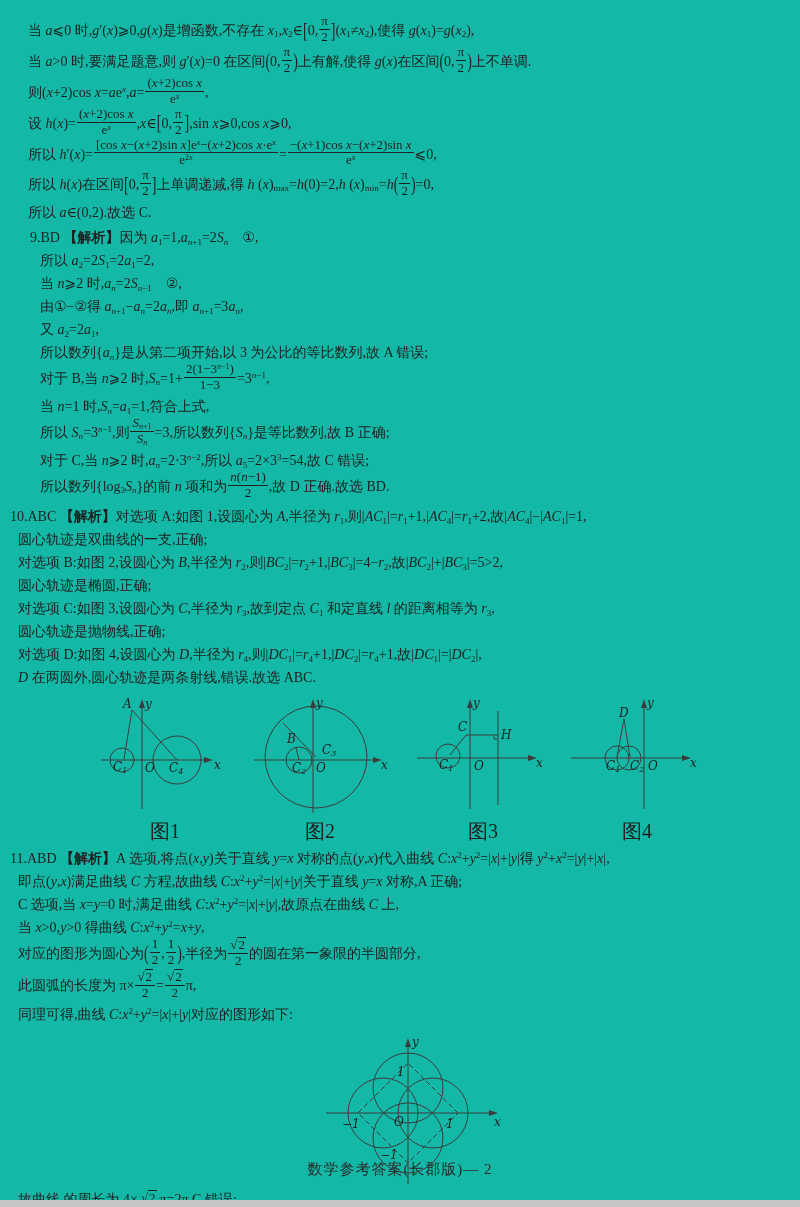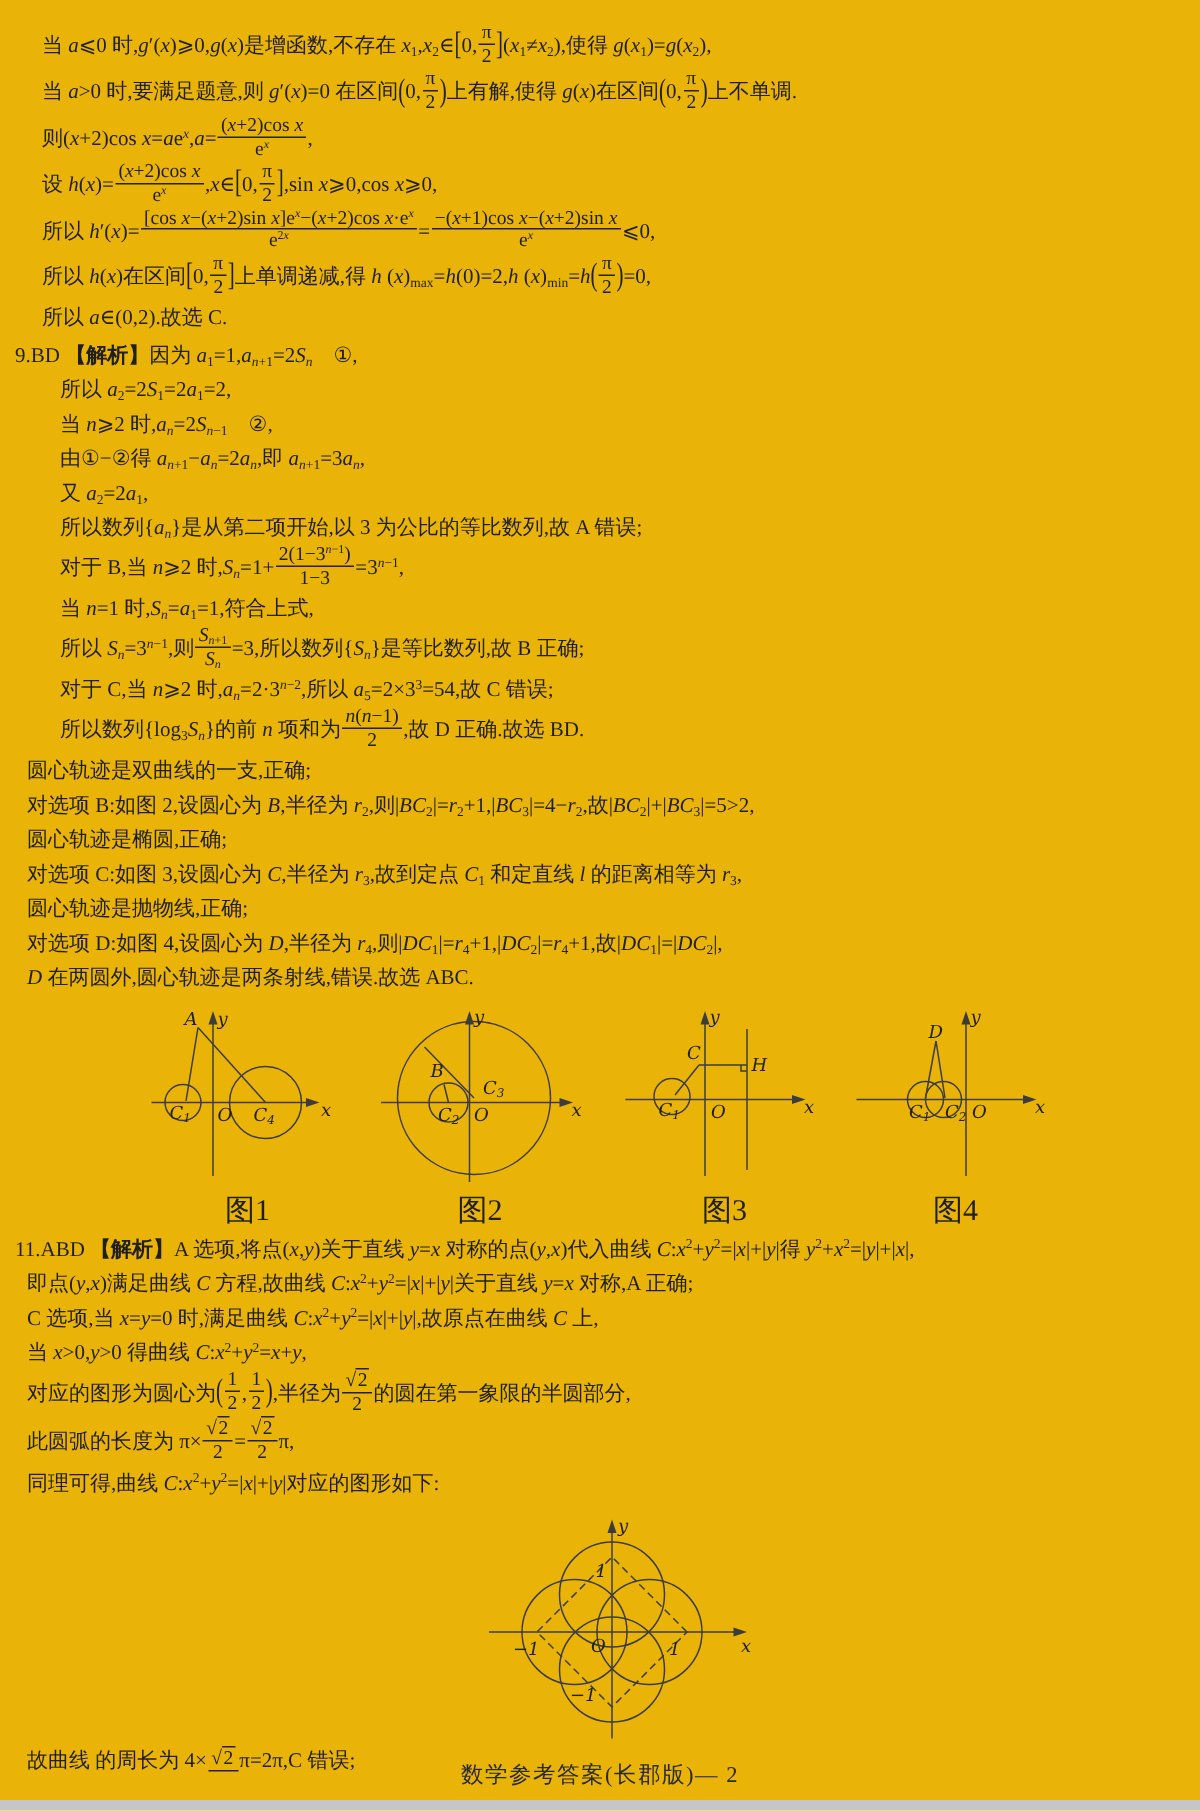--- a/index.html
+++ b/index.html
@@ -1,22 +1,22 @@
 <!DOCTYPE html>
 <html><head>
 <meta charset="utf-8">
 <style>
   html,body{margin:0;padding:0;background:#ffffff;}
-  .page{position:relative;width:800px;height:1207px;background:#eab308;overflow:hidden;
+  .page{position:relative;width:800px;height:1207px;background:#14b8a6;overflow:hidden;
         box-sizing:border-box;padding:16px 6px 0 10px;
         font-family:"Liberation Serif","DejaVu Serif","DejaVu Sans",serif;color:#1f1f1f;}
   #content{width:100%;}
   .line{font-size:14px;line-height:23px;white-space:nowrap;color:#1f1f1f;}
   .c8{margin-left:18px;}
-  .q9{margin-left:0;margin-top:2px;}
+  .q9{margin-left:20px;margin-top:2px;}
   .c9{margin-left:30px;}
   .q10,.q11{margin-left:0;margin-top:2px;}
   .c10,.c11{margin-left:8px;}
   i{font-style:italic;}
   b{font-weight:bold;}
   sub,sup{font-size:9px;line-height:0;}
   sub{vertical-align:-0.3em;}
   sup{vertical-align:0.55em;}
   
   .f{display:inline-block;vertical-align:middle;position:relative;top:-2px;
@@ -35,21 +35,21 @@
   .figs>.fig:nth-child(2){margin-left:15px;}
   .figs>.fig:nth-child(3){margin-left:23px;}
   .figs>.fig:nth-child(4){margin-left:14px;}
   .cap{font-size:20px;margin-top:1px;color:#1f1f1f;}
   #flowerrow{margin:2px 0 0 308px;}
   svg{display:block;}
   .st{stroke:#3c3c3c;stroke-width:1;fill:none;}
   .ar{fill:#3c3c3c;stroke:none;}
   .fl{font:italic 12px "DejaVu Serif","Liberation Serif",serif;fill:#1f1f1f;}
   .sb{font-size:8px;}
-  .footer{position:absolute;left:0;right:0;bottom:14px;text-align:center;
+  .footer{position:absolute;left:0;right:0;bottom:28px;text-align:center;
           font-size:15px;letter-spacing:1px;color:#2a2a2a;}
   .scanbar{position:absolute;left:0;right:0;bottom:0;height:7px;background:#c6c6c6;}
 </style>
 </head>
 <body>
 
 <div class="page">
   <div id="content">
       <div class="line c8">当 <i>a</i>⩽0 时,<i>g</i>′(<i>x</i>)⩾0,<i>g</i>(<i>x</i>)是增函数,不存在 <i>x</i><sub>1</sub>,<i>x</i><sub>2</sub>∈<span class="g">[</span>0,<span class="f"><span class="n">π</span><span class="d">2</span></span><span class="g">]</span>(<i>x</i><sub>1</sub>≠<i>x</i><sub>2</sub>),使得 <i>g</i>(<i>x</i><sub>1</sub>)=<i>g</i>(<i>x</i><sub>2</sub>),</div>
       <div class="line c8">当 <i>a</i>&gt;0 时,要满足题意,则 <i>g</i>′(<i>x</i>)=0 在区间<span class="g">(</span>0,<span class="f"><span class="n">π</span><span class="d">2</span></span><span class="g">)</span>上有解,使得 <i>g</i>(<i>x</i>)在区间<span class="g">(</span>0,<span class="f"><span class="n">π</span><span class="d">2</span></span><span class="g">)</span>上不单调.</div>
@@ -62,20 +62,21 @@
       <div class="line c9">所以 <i>a</i><sub>2</sub>=2<i>S</i><sub>1</sub>=2<i>a</i><sub>1</sub>=2,</div>
       <div class="line c9">当 <i>n</i>⩾2 时,<i>a</i><sub><i>n</i></sub>=2<i>S</i><sub><i>n</i>−1</sub>　②,</div>
       <div class="line c9">由①−②得 <i>a</i><sub><i>n</i>+1</sub>−<i>a</i><sub><i>n</i></sub>=2<i>a</i><sub><i>n</i></sub>,即 <i>a</i><sub><i>n</i>+1</sub>=3<i>a</i><sub><i>n</i></sub>,</div>
       <div class="line c9">又 <i>a</i><sub>2</sub>=2<i>a</i><sub>1</sub>,</div>
       <div class="line c9">所以数列{<i>a</i><sub><i>n</i></sub>}是从第二项开始,以 3 为公比的等比数列,故 A 错误;</div>
       <div class="line c9">对于 B,当 <i>n</i>⩾2 时,<i>S</i><sub><i>n</i></sub>=1+<span class="f"><span class="n">2(1−3<sup><i>n</i>−1</sup>)</span><span class="d">1−3</span></span>=3<sup><i>n</i>−1</sup>,</div>
       <div class="line c9">当 <i>n</i>=1 时,<i>S</i><sub><i>n</i></sub>=<i>a</i><sub>1</sub>=1,符合上式,</div>
       <div class="line c9">所以 <i>S</i><sub><i>n</i></sub>=3<sup><i>n</i>−1</sup>,则<span class="f"><span class="n"><i>S</i><sub><i>n</i>+1</sub></span><span class="d"><i>S</i><sub><i>n</i></sub></span></span>=3,所以数列{<i>S</i><sub><i>n</i></sub>}是等比数列,故 B 正确;</div>
       <div class="line c9">对于 C,当 <i>n</i>⩾2 时,<i>a</i><sub><i>n</i></sub>=2·3<sup><i>n</i>−2</sup>,所以 <i>a</i><sub>5</sub>=2×3<sup>3</sup>=54,故 C 错误;</div>
       <div class="line c9">所以数列{log<sub>3</sub><i>S</i><sub><i>n</i></sub>}的前 <i>n</i> 项和为<span class="f"><span class="n"><i>n</i>(<i>n</i>−1)</span><span class="d">2</span></span>,故 D 正确.故选 BD.</div>
+      <div class="line q10">10.ABC <b>【解析】</b>对选项 A:如图 1,设圆心为 <i>A</i>,半径为 <i>r</i><sub>1</sub>,则|<i>AC</i><sub>1</sub>|=<i>r</i><sub>1</sub>+1,|<i>AC</i><sub>4</sub>|=<i>r</i><sub>1</sub>+2,故|<i>AC</i><sub>4</sub>|−|<i>AC</i><sub>1</sub>|=1,</div>
       <div class="line c10">圆心轨迹是双曲线的一支,正确;</div>
       <div class="line c10">对选项 B:如图 2,设圆心为 <i>B</i>,半径为 <i>r</i><sub>2</sub>,则|<i>BC</i><sub>2</sub>|=<i>r</i><sub>2</sub>+1,|<i>BC</i><sub>3</sub>|=4−<i>r</i><sub>2</sub>,故|<i>BC</i><sub>2</sub>|+|<i>BC</i><sub>3</sub>|=5&gt;2,</div>
       <div class="line c10">圆心轨迹是椭圆,正确;</div>
       <div class="line c10">对选项 C:如图 3,设圆心为 <i>C</i>,半径为 <i>r</i><sub>3</sub>,故到定点 <i>C</i><sub>1</sub> 和定直线 <i>l</i> 的距离相等为 <i>r</i><sub>3</sub>,</div>
       <div class="line c10">圆心轨迹是抛物线,正确;</div>
       <div class="line c10">对选项 D:如图 4,设圆心为 <i>D</i>,半径为 <i>r</i><sub>4</sub>,则|<i>DC</i><sub>1</sub>|=<i>r</i><sub>4</sub>+1,|<i>DC</i><sub>2</sub>|=<i>r</i><sub>4</sub>+1,故|<i>DC</i><sub>1</sub>|=|<i>DC</i><sub>2</sub>|,</div>
       <div class="line c10"><i>D</i> 在两圆外,圆心轨迹是两条射线,错误.故选 ABC.</div>
       <div id="figrow" class="figs" style="">
     <div class="fig">
       <svg width="140" height="124" viewBox="0 0 140 124">

